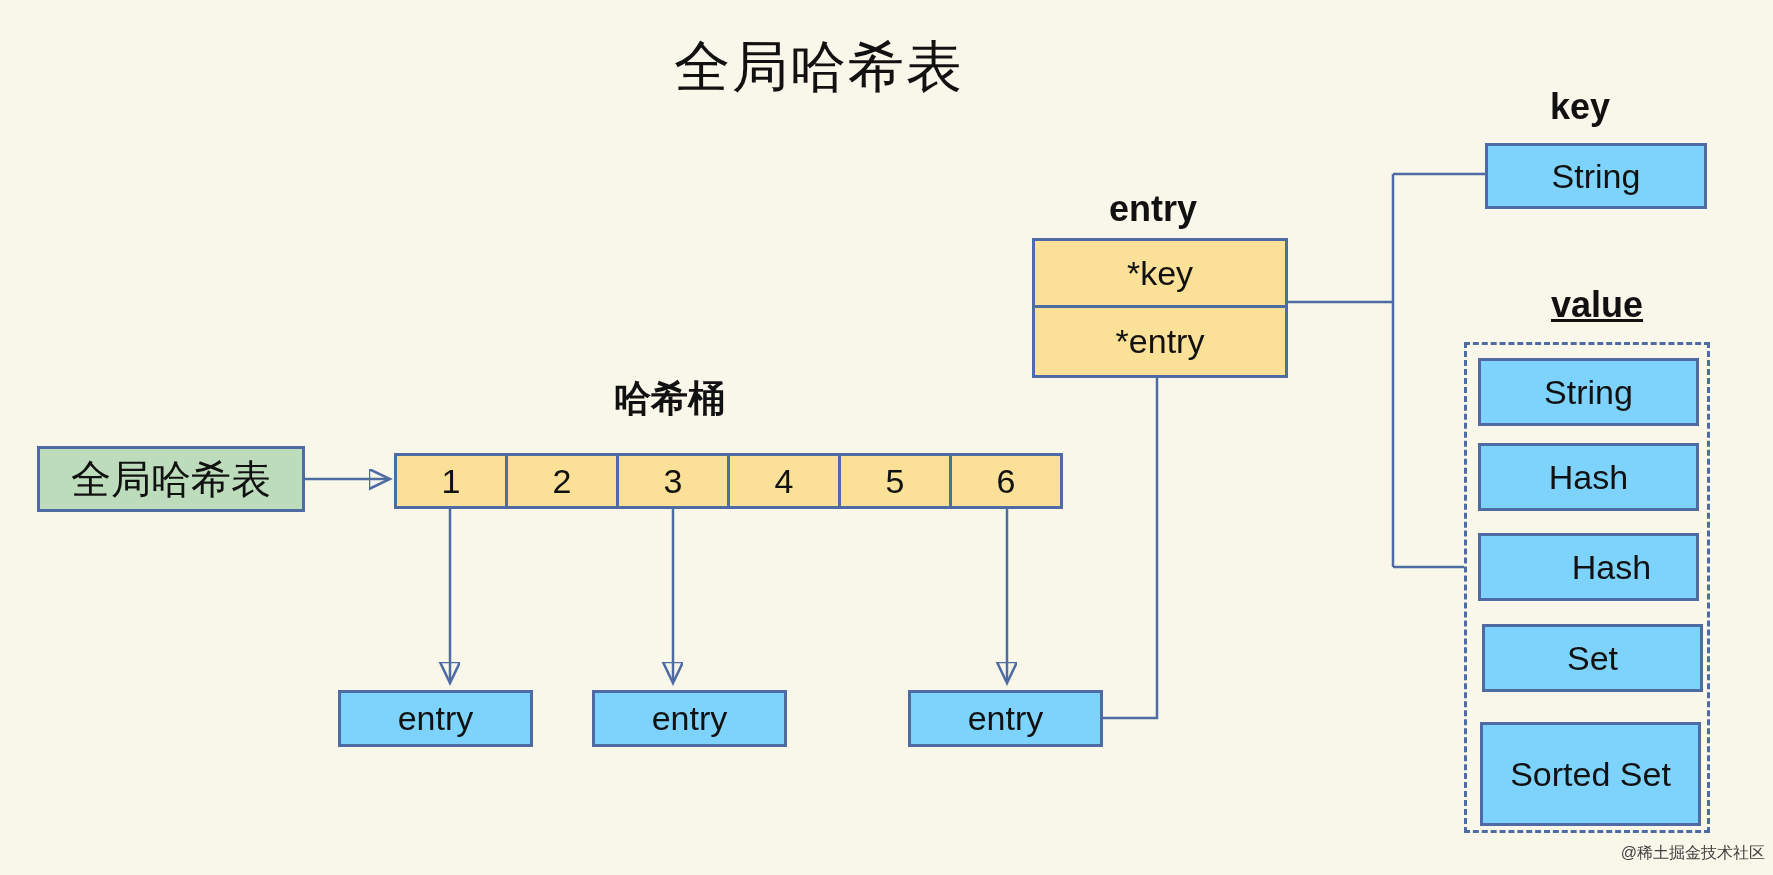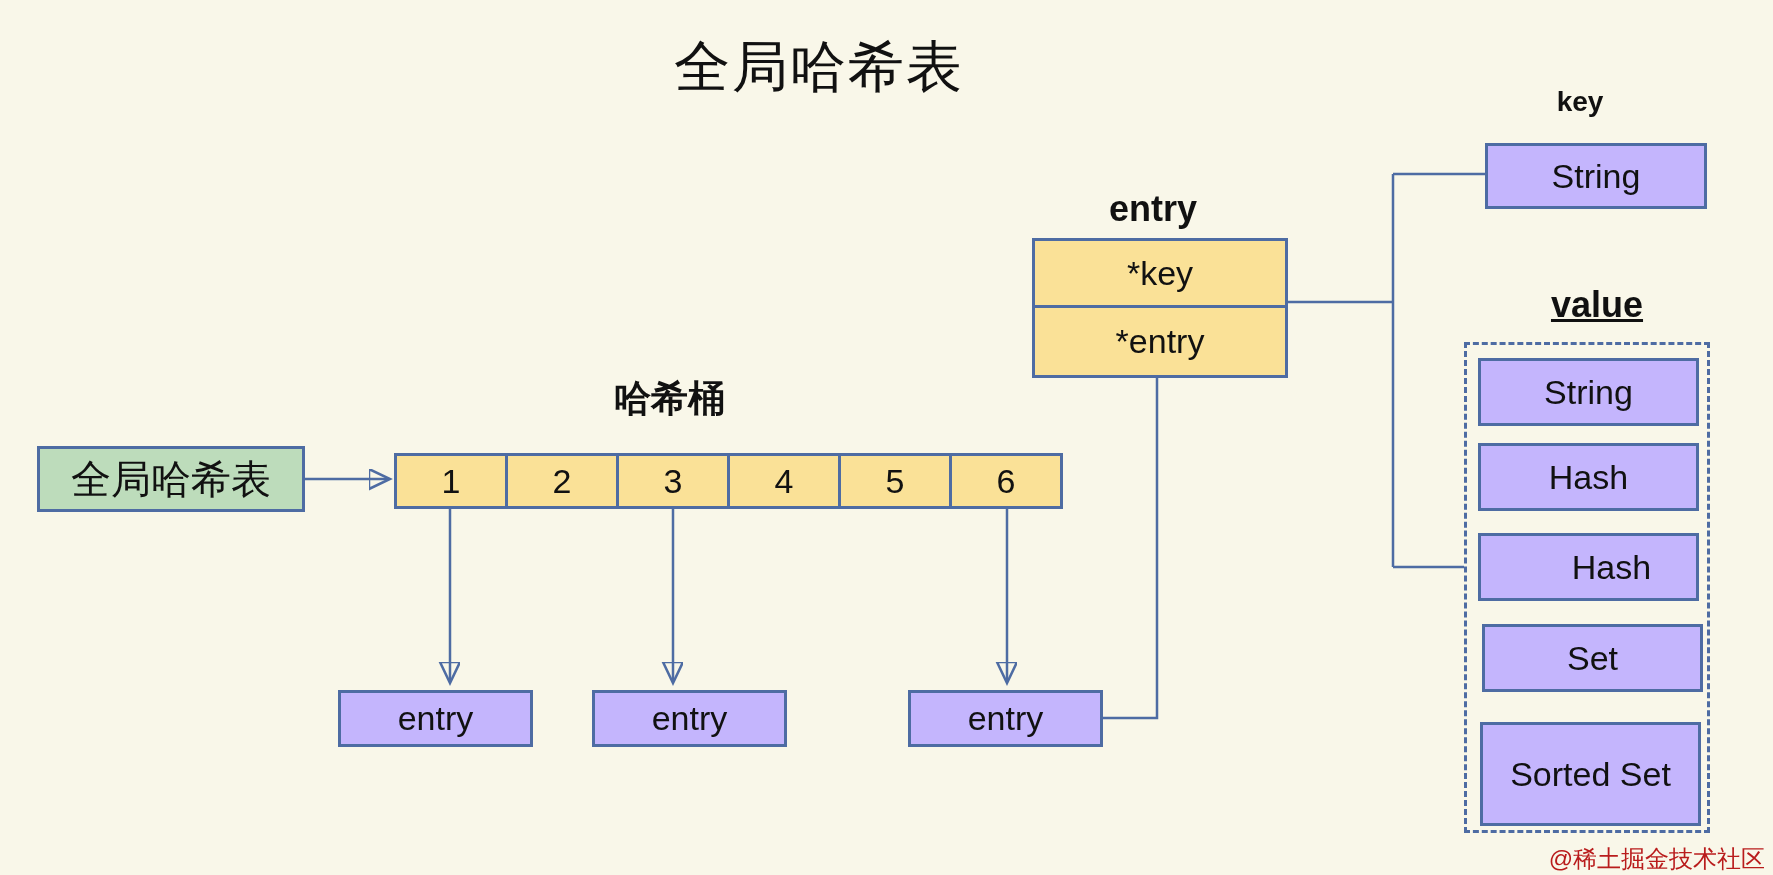--- a/index.html
+++ b/index.html
@@ -5,34 +5,34 @@
   html,body{margin:0;padding:0;}
   body{font-family:"Liberation Sans","DejaVu Sans",sans-serif;}
   #canvas{
     position:relative;width:1773px;height:875px;overflow:hidden;
     background:#F9F7E9;color:#111;
   }
   #connector-layer{position:absolute;left:0;top:0;width:1773px;height:875px;}
   #connector-layer line,#connector-layer path{stroke:#4E6CA3;stroke-width:2.5;fill:none;}
   .abs{position:absolute;box-sizing:border-box;}
   .center{display:flex;align-items:center;justify-content:center;text-align:center;}
-  .node{background:#c4b5fd;border:3px solid #4E6CA3;font-size:34px;}
+  .node{background:#7dd3fc;border:3px solid #4E6CA3;font-size:34px;}
   .root-node{background:#BDDCBB;border:3px solid #4E6CA3;font-size:40px;}
   .page-title{font-size:56px;font-weight:500;letter-spacing:2px;}
   .group-title{font-size:37px;font-weight:700;}
   .bucket-row{left:394px;top:453px;width:669px;height:56px;border:3px solid #4E6CA3;
     background:#FAE197;display:flex;}
   .bucket-cell{flex:1;display:flex;align-items:center;justify-content:center;
     font-size:34px;background:#FAE197;}
   .bucket-cell + .bucket-cell{border-left:3px solid #4E6CA3;}
   .entry-struct{left:1032px;top:238px;width:256px;border:3px solid #4E6CA3;background:#FAE197;}
   .entry-field{height:64px;display:flex;align-items:center;justify-content:center;font-size:34px;}
   .entry-field + .entry-field{border-top:3px solid #4E6CA3;height:67px;}
   .value-dashed{left:1464px;top:342px;width:246px;height:491px;border:3px dashed #4E6CA3;}
-  .watermark{right:8px;top:843px;font-size:24px;color:#b91c1c;}
+  .watermark{right:8px;top:843px;font-size:16px;color:#404040;}
 </style>
 </head>
 <body>
 
 <div id="canvas">
 
   <svg id="connector-layer" viewBox="0 0 1773 875" xmlns="http://www.w3.org/2000/svg">
     <defs>
       <marker id="ah" markerUnits="userSpaceOnUse" markerWidth="26" markerHeight="22" refX="20" refY="10" orient="auto">
         <path d="M0,0 L21,10 L0,20 Z" fill="#4E6CA3" stroke="none"></path>
@@ -68,21 +68,21 @@
   <div class="abs node center" style="left:338px;top:690px;width:195px;height:57px;">entry</div>
   <div class="abs node center" style="left:592px;top:690px;width:195px;height:57px;">entry</div>
   <div class="abs node center" style="left:908px;top:690px;width:195px;height:57px;">entry</div>
 
   <div class="abs group-title" style="left:1053px;top:188px;width:200px;text-align:center;font-size:36px;">entry</div>
   <div class="abs entry-struct">
     <div class="entry-field">*key</div>
     <div class="entry-field">*entry</div>
   </div>
 
-  <div class="abs group-title" style="left:1480px;top:86px;width:200px;text-align:center;font-size:28px;">key</div>
+  <div class="abs group-title" style="left:1480px;top:86px;width:200px;text-align:center;font-size:36px;">key</div>
   <div class="abs node center" style="left:1485px;top:143px;width:222px;height:66px;">String</div>
 
   <div class="abs group-title" style="left:1497px;top:284px;width:200px;text-align:center;font-size:36px;text-decoration:underline;">value</div>
   <div class="abs value-dashed"></div>
   <div class="abs node center" style="left:1478px;top:358px;width:221px;height:68px;">String</div>
   <div class="abs node center" style="left:1478px;top:443px;width:221px;height:68px;">Hash</div>
   <div class="abs node center" style="left:1478px;top:533px;width:221px;height:68px;padding-left:46px;">Hash</div>
   <div class="abs node center" style="left:1482px;top:624px;width:221px;height:68px;">Set</div>
   <div class="abs node center" style="left:1480px;top:722px;width:221px;height:104px;">Sorted Set</div>
 

